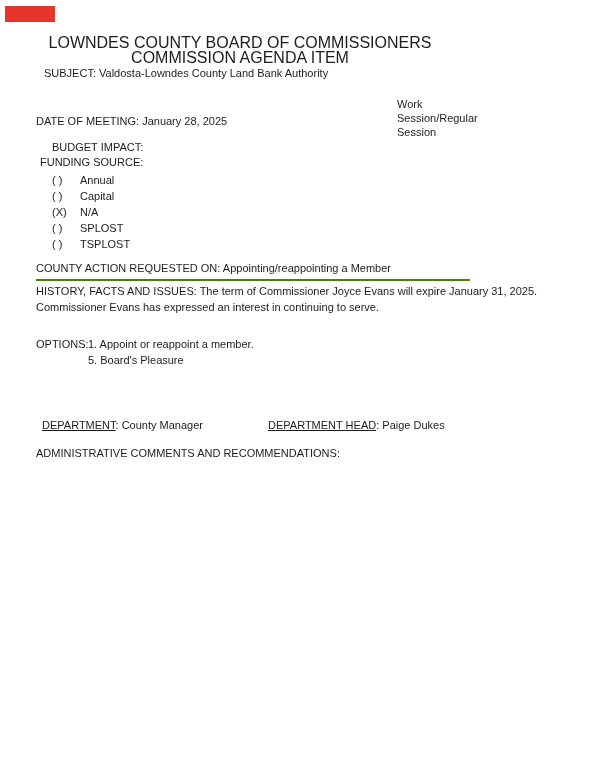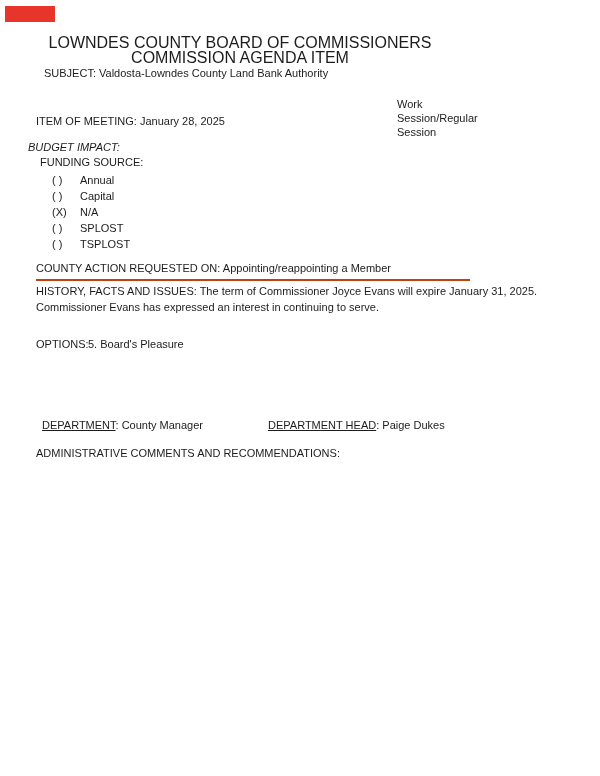--- a/index.html
+++ b/index.html
@@ -31,32 +31,32 @@
     left: 0;
     top: 35px;
     width: 480px;
     text-align: center;
     font-size: 16px;
     line-height: 15px;
   }
   .subject-row   { left: 36px;  top: 66px;  white-space: nowrap; margin-left: 8px; }
   .meeting-type  { left: 373px; top: 97px;  width: 92px; line-height: 14px; margin-left: 24px; }
   .date-row      { left: 36px;  top: 114px; white-space: nowrap; }
-  .budget-row    { left: 28px;  top: 140px; font-style: italic; }
+  .budget-row    { left: 52px;  top: 140px; }
   .funding-row   { left: 40px;  top: 155px; }
   .funding-list  { left: 52px;  top: 172px; line-height: 16px; }
   .funding-list .cb {
     display: inline-block;
     width: 28px;
   }
   .county-action {
     left: 36px;
     top: 261px;
     width: 434px;
-    border-bottom: 2px solid #c2410c;
+    border-bottom: 2px solid #4d7c0f;
     padding-bottom: 3px;
     white-space: nowrap;
   }
   .history-para {
     left: 36px;
     top: 283px;
     width: 505px;
     line-height: 16px;
   }
   .options-block {
@@ -93,21 +93,21 @@
   </div>
 
   <div class="abs subject-row">
     <span>SUBJECT:</span>
     <span>Valdosta-Lowndes County Land Bank Authority</span>
   </div>
 
   <div class="abs meeting-type">Work Session/Regular Session</div>
 
   <div class="abs date-row">
-    <span>ITEM OF MEETING:</span>
+    <span>DATE OF MEETING:</span>
     <span>January 28, 2025</span>
   </div>
 
   <div class="abs budget-row">BUDGET IMPACT:</div>
 
   <div class="abs funding-row">FUNDING SOURCE:</div>
 
   <div class="abs funding-list">
     <div>
       <span class="cb">( )</span><span>Annual</span>
@@ -132,20 +132,21 @@
   </div>
 
   <div class="abs history-para">
     <span>HISTORY, FACTS AND ISSUES:</span>
     <span>The term of Commissioner Joyce Evans will expire January 31, 2025. Commissioner Evans has expressed an interest in continuing to serve.</span>
   </div>
 
   <div class="abs options-block">
     <span class="opt-label">OPTIONS:</span>
     <span>
+      <div>1. Appoint or reappoint a member.</div>
       <div>5. Board's Pleasure</div>
     </span>
   </div>
 
 
   <div class="abs department-row">
     <span class="dept-col1"><span class="underlined">DEPARTMENT</span><span>: County Manager</span></span><span><span class="underlined">DEPARTMENT HEAD</span><span>: Paige Dukes</span></span>
   </div>
 
   <div class="abs admin-row">ADMINISTRATIVE COMMENTS AND RECOMMENDATIONS:</div>

